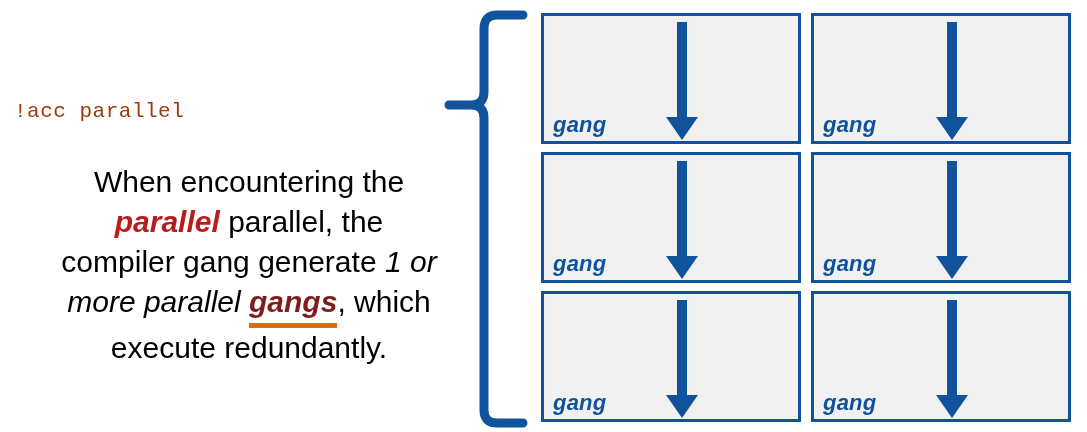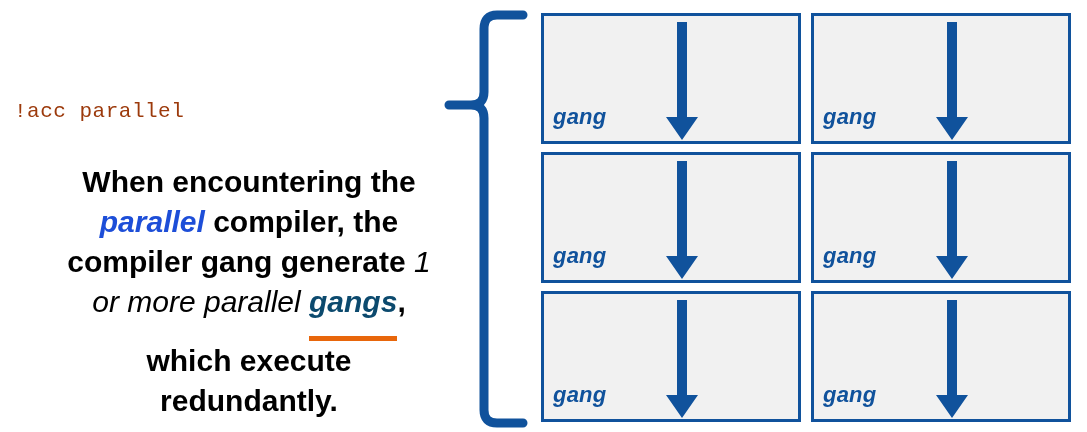--- a/index.html
+++ b/index.html
@@ -46,38 +46,38 @@
     position: absolute;
     left: 60px;
     top: 162px;
     width: 378px;
     text-align: center;
     font-family: "Liberation Sans", sans-serif;
     font-size: 30px;
     line-height: 40px;
     color: #000000;
   }
-  #description .plain { font-style: normal; font-weight: bold; }
+  #description .plain { font-style: normal; font-weight: normal; }
   #description .term {
     font-style: italic;
     font-weight: bold;
-    color: #1d4ed8;
+    color: #b91c1c;
   }
   #description .em-italic {
     font-style: italic;
     font-weight: normal;
     color: #000000;
   }
   #description .term-underline {
     font-style: italic;
     font-weight: bold;
-    color: #0c4a6e;
+    color: #7f1d1d;
     position: relative;
     display: inline-block;
-    padding-bottom: 14px;
+    padding-bottom: 1px;
     border-bottom: 5px solid #E8660B;
   }
 
   
   #brace-wrap {
     position: absolute;
     left: 444px;
     top: 4px;
     width: 86px;
     height: 428px;
@@ -102,21 +102,21 @@
     position: relative;
     background: #F1F1F1;
     border: 3px solid #10529C;
     box-sizing: border-box;
     overflow: hidden;
   }
 
   .gang-label {
     position: absolute;
     left: 9px;
-    bottom: 12px;
+    bottom: 4px;
     font-family: "Liberation Sans", sans-serif;
     font-style: italic;
     font-weight: bold;
     font-size: 22px;
     line-height: 24px;
     color: #10529C;
     letter-spacing: 0.2px;
     margin-top: 14px;
   }
 
@@ -133,21 +133,21 @@
 <body>
 
 <div id="slide">
 
   <div id="left-panel">
 
     <div id="directive-code">!acc parallel</div>
 
     <div id="description">
       <span class="plain">When encountering the</span>
-      <span class="term">parallel</span><span class="plain"> compiler, the</span>
+      <span class="term">parallel</span><span class="plain"> parallel, the</span>
       <span class="plain">compiler gang generate</span>
       <span class="em-italic">1 or more parallel</span>
       <span class="term-underline">gangs</span><span class="plain">, which execute</span>
       <span class="plain">redundantly.</span>
     </div>
   </div>
 
   <div id="brace-wrap">
     <svg width="86" height="428" viewBox="0 0 86 428" xmlns="http://www.w3.org/2000/svg" aria-hidden="true">
       <path d="M 79 11

